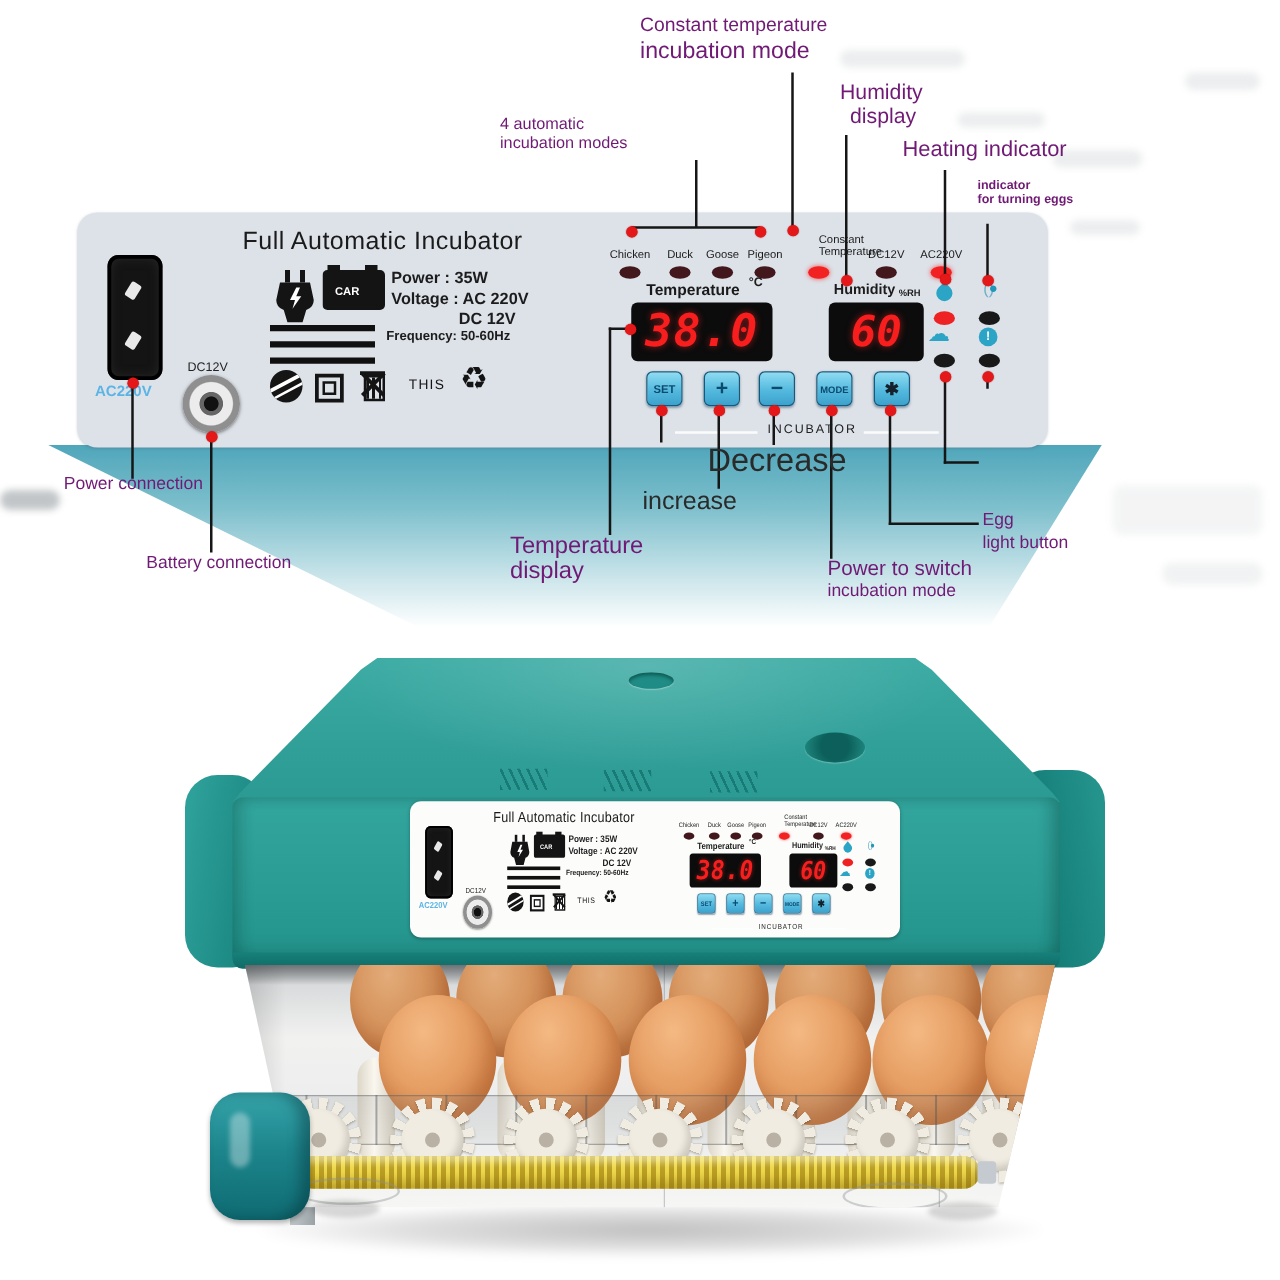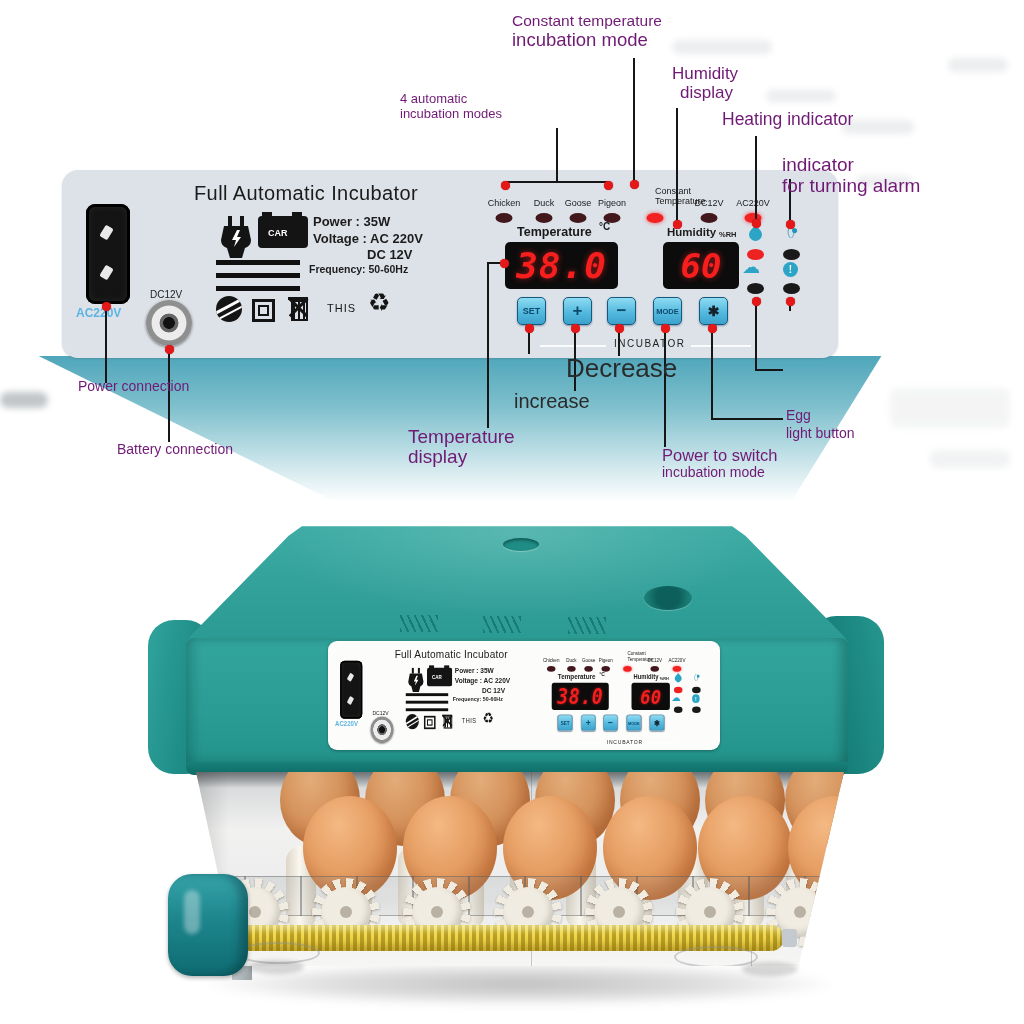--- a/index.html
+++ b/index.html
@@ -315,39 +315,39 @@
   </div>
   <div class="co" style="left:400px;top:92px;width:124px;font-size:13px;">
     <span>4 automatic</span>
     <span class="l2">incubation modes</span>
   </div>
   <div class="co" style="left:672px;top:64px;font-size:17px;">
     <span>Humidity</span>
     <span class="l2" style="padding-left:8px;">display</span>
   </div>
   <div class="co" style="left:722px;top:110px;font-size:17.5px;text-align:right;">Heating indicator</div>
-  <div class="co" style="left:782px;top:154px;font-size:19px;">
+  <div class="co" style="left:782px;top:143px;font-size:10px;font-weight:bold;">
     <span>indicator</span>
-    <span class="l2">for turning alarm</span>
+    <span class="l2">for turning eggs</span>
   </div>
   <div class="co" style="left:786px;top:406px;font-size:14px;line-height:1.3;">
     <span>Egg</span>
     <span class="l2">light button</span>
   </div>
   <div class="co" style="left:566px;top:354px;font-size:26px;color:#2a2a2a;">Decrease</div>
   <div class="co" style="left:514px;top:390px;font-size:20px;color:#2a2a2a;">increase</div>
   <div class="co" style="left:408px;top:427px;font-size:19px;line-height:1.05;">
     <span>Temperature</span>
     <span class="l2">display</span>
   </div>
   <div class="co" style="left:662px;top:446px;">
     <span style="font-size:16.5px;">Power to switch</span>
     <span class="l2" style="font-size:14px;">incubation mode</span>
   </div>
-  <div class="co" style="left:51px;top:379px;font-size:14px;margin-left:27px;">Power connection</div>
+  <div class="co" style="left:51px;top:379px;font-size:14px;">Power connection</div>
   <div class="co" style="left:117px;top:442px;font-size:14px;">Battery connection</div>
 
   <div class="abs" style="left:0;top:505px;width:1024px;height:519px;">
     <div class="unit-shadow abs" style="top:457px;"></div>
 
     <div class="bulge bulge-l abs" style="top:115px;"></div>
     <div class="bulge bulge-r abs" style="top:111px;"></div>
 
     <div class="lid-top abs" style="top:19px;">
       <i class="lid-sheen"></i>

